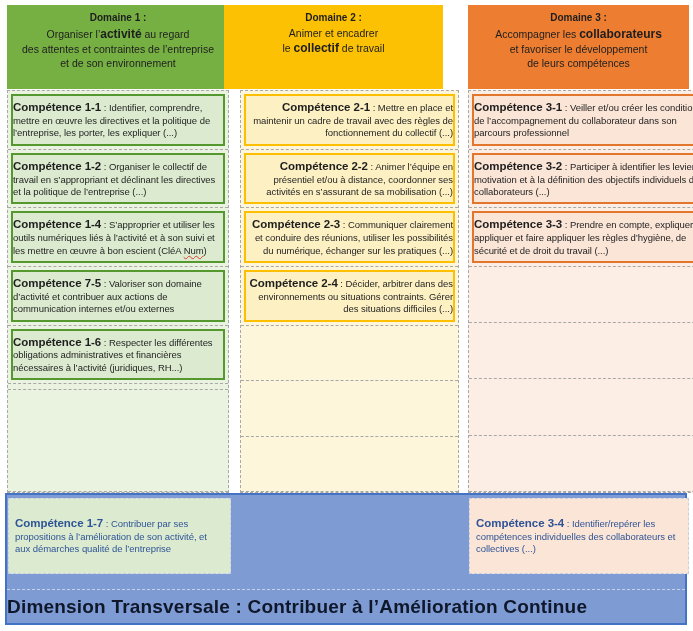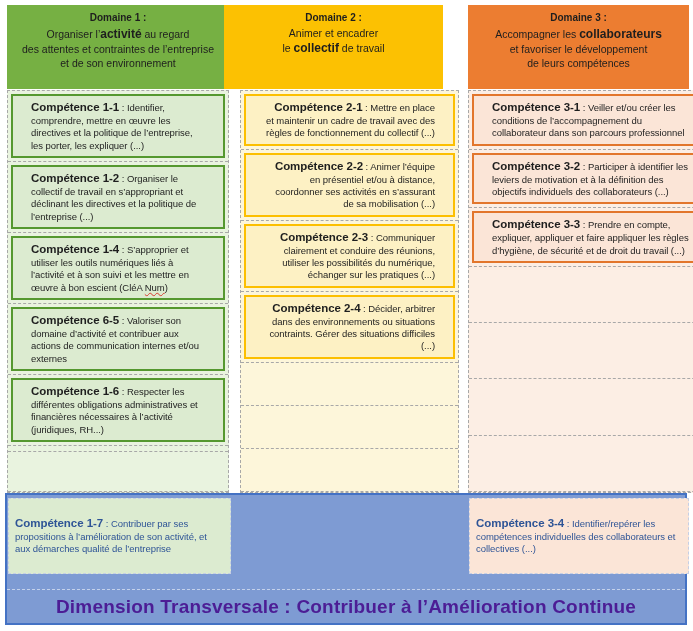--- a/index.html
+++ b/index.html
@@ -24,21 +24,21 @@
     border:1px dashed var(--dash,#a8a8a8);
     display:flex;flex-direction:column;overflow:hidden;
   }
   .strip.s1{left:7px;width:222px;background:var(--green-strip,#e9f3df);}
   .strip.s2{left:240px;width:219px;background:var(--gold-strip,#fdf6da);text-align:right;}
   .strip.s3{left:468px;width:253px;background:var(--orange-strip,#fceee4);}
   .cell{flex:0 0 auto;padding:3px;border-bottom:1px dashed var(--dash,#a8a8a8);box-sizing:border-box;}
   .cell.empty{flex:1 1 0;min-height:0;}
   .cell.thin{height:6px;padding:0;}
   .box{
-    box-sizing:border-box;min-height:46px;padding:4px 18px;
+    box-sizing:border-box;min-height:46px;padding:4px 0;
     font-size:9.5px;line-height:1.3;letter-spacing:-0.05px;
   }
   .box .lbl{font-weight:bold;font-size:11.5px;}
   .s1 .box{background:var(--green-fill,#dcebd0);border:2px solid var(--green-border,#55982f);}
   .s2 .box{background:var(--gold-fill,#fdf1c4);border:2px solid var(--gold-border,#fcbf01);}
   .s3 .box{background:var(--orange-fill,#fbe5d7);border:2px solid var(--orange-border,#e2762c);}
   .squiggle{text-decoration:underline wavy #d83b2f;text-decoration-thickness:1px;}
   
   .band{
     position:absolute;left:5px;top:493px;width:682px;height:132px;box-sizing:border-box;
@@ -50,21 +50,21 @@
     font-size:9.5px;line-height:1.3;letter-spacing:-0.05px;
   }
   .tbox .lbl{font-weight:bold;font-size:11.5px;}
   .tbox.t1{left:1px;top:3px;width:223px;min-height:46px;background:var(--green-fill,#dcebd0);}
   .tbox.t2a{left:234px;top:3px;width:219px;min-height:42px;background:var(--gold-fill,#fdf1c4);}
   .tbox.t2b{left:234px;top:45px;width:219px;min-height:48px;background:var(--gold-fill,#fdf1c4);}
   .tbox.t3{left:462px;top:3px;width:220px;min-height:50px;background:var(--orange-fill,#fbe5d7);}
   .band-sep{position:absolute;left:0;right:0;top:94px;border-top:1px dashed rgba(255,255,255,.55);}
   .band-title{
     position:absolute;left:0;right:0;top:96px;height:32px;line-height:32px;
-    text-align:center;color:#4c1d95;font-weight:bold;font-size:19px;letter-spacing:0.2px;
+    text-align:left;color:#0f172a;font-weight:bold;font-size:19px;letter-spacing:0.2px;
   }
 </style>
 </head>
 <body>
 
 <div class="page">
 
   <div class="dhead h1">
     <div class="h-title">Domaine 1 :</div>
     <div class="h-sub"><span>Organiser l’</span><b>activité</b><span> au regard
@@ -87,21 +87,21 @@
     <div class="cell">
       <div class="box"><span class="lbl">Compétence 1-1</span><span> : Identifier, comprendre, mettre en œuvre les directives et la politique de l’entreprise, les porter, les expliquer (...)</span></div>
     </div>
     <div class="cell">
       <div class="box"><span class="lbl">Compétence 1-2</span><span> : Organiser le collectif de travail en s’appropriant et déclinant les directives et la politique de l’entreprise (...)</span></div>
     </div>
     <div class="cell">
       <div class="box"><span class="lbl">Compétence 1-4</span><span> : S’approprier et utiliser les outils numériques liés à l’activité et à son suivi et les mettre en œuvre à bon escient (CléA </span><span class="squiggle">Num</span><span>)</span></div>
     </div>
     <div class="cell">
-      <div class="box"><span class="lbl">Compétence 6-5</span><span> : Valoriser son domaine d’activité et contribuer aux actions de communication internes et/ou externes</span></div>
+      <div class="box"><span class="lbl">Compétence 7-5</span><span> : Valoriser son domaine d’activité et contribuer aux actions de communication internes et/ou externes</span></div>
     </div>
     <div class="cell">
       <div class="box"><span class="lbl">Compétence 1-6</span><span> : Respecter les différentes obligations administratives et financières nécessaires à l’activité (juridiques, RH...)</span></div>
     </div>
     <div class="cell thin"></div>
     <div class="cell empty"></div>
   </div>
 
   <div class="strip s2">
     <div class="cell">

